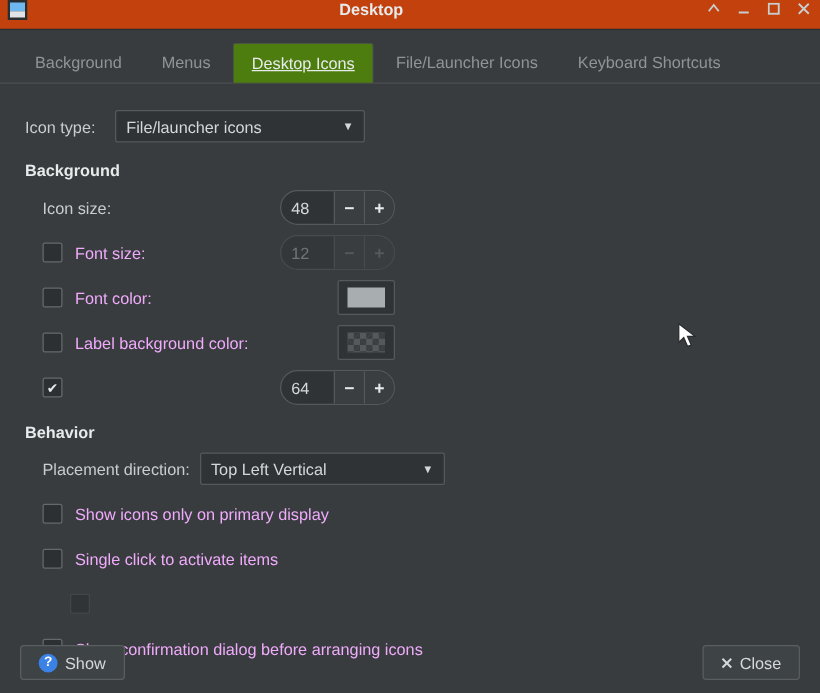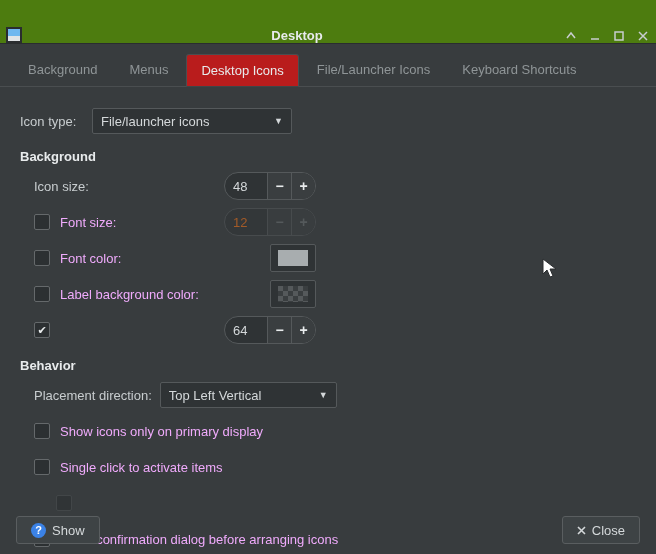--- a/index.html
+++ b/index.html
@@ -7,24 +7,24 @@
   background: #383c3e;
   font-family: "Segoe UI", "Liberation Sans", sans-serif;
   font-size: 13px;
   color: #c8cdcf;
   width: 656px;
   height: 554px;
   overflow: hidden;
   position: relative;
 }
 .titlebar {
-  height: 44px;
-  background: #4d7c0f;
-  display: flex;
-  align-items: flex-end;
+  height: 24px;
+  background: #c2410c;
+  display: flex;
+  align-items: flex-start;
   padding: 0 6px;
   border-bottom: 1px solid #2a2d2f;
 }
 .app-icon {
   width: 16px; height: 16px;
   margin-right: 8px;
   display: flex; align-items: center; justify-content: center;
 }
 .title-text {
   flex: 1;
@@ -50,24 +50,25 @@
 .tab {
   padding: 8px 14px;
   color: #8f9597;
   cursor: pointer;
   border-top-left-radius: 3px;
   border-top-right-radius: 3px;
   position: relative;
 }
 .tab.active {
   color: #e8ebec;
-  background: #b91c1c;
+  background: #4d7c0f;
   border: 1px solid #4a4e50;
   border-bottom: 1px solid #404547;
   margin-bottom: -1px;
+  text-decoration: underline;
 }
 .content {
   padding: 12px 20px;
 }
 .row {
   display: flex;
   align-items: center;
   margin: 8px 0;
   min-height: 28px;
 }
@@ -79,21 +80,21 @@
   color: #d4d8da;
   height: 26px;
   padding: 0 8px;
   display: flex;
   align-items: center;
   justify-content: space-between;
   cursor: pointer;
   gap: 8px;
 }
 .select-wide { width: 200px; }
-.select-med { width: 177px; }
+.select-med { width: 196px; }
 .chev { font-size: 9px; color: #d4d8da; }
 .section-title {
   font-weight: bold;
   color: #e8ebec;
   margin: 14px 0 6px 0;
 }
 .indent { padding-left: 14px; }
 .chk {
   width: 16px; height: 16px;
   background: #2c3032;
@@ -118,21 +119,21 @@
   border: 1px solid #55595b;
   border-radius: 14px;
   overflow: hidden;
 }
 .spinner.disabled { opacity: 0.55; }
 .spinner-val {
   width: 42px;
   padding: 0 8px;
   color: #d4d8da;
 }
-.spinner.disabled .spinner-val { color: #f97316; }
+.spinner.disabled .spinner-val { color: #a3a3a3; }
 .spin-btn {
   width: 24px; height: 100%;
   display: flex; align-items: center; justify-content: center;
   background: #3a3e40;
   border-left: 1px solid #55595b;
   color: #e8ebec;
   font-size: 14px;
   font-weight: bold;
   cursor: pointer;
 }

